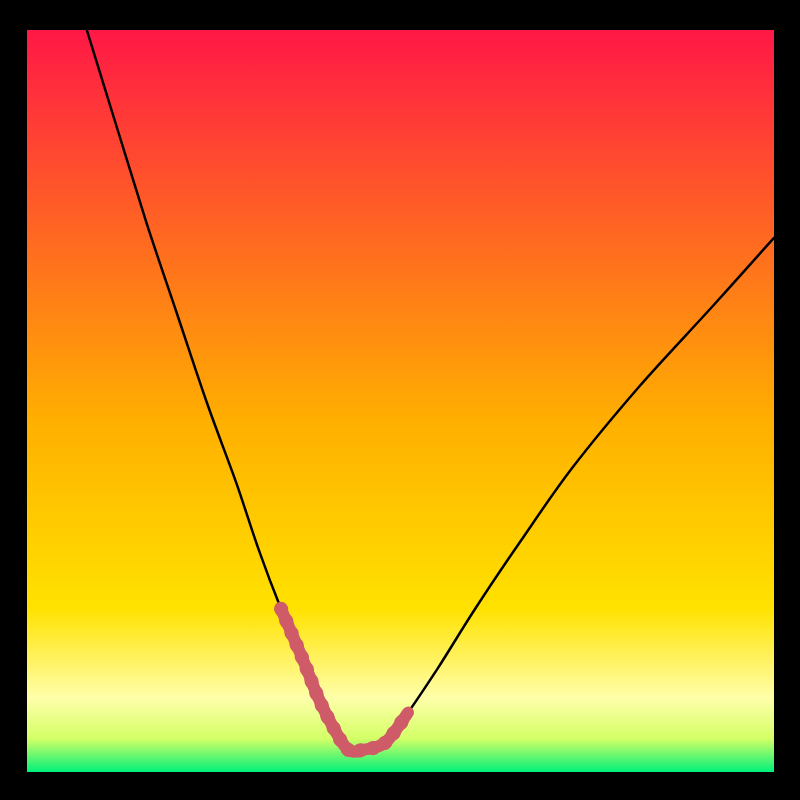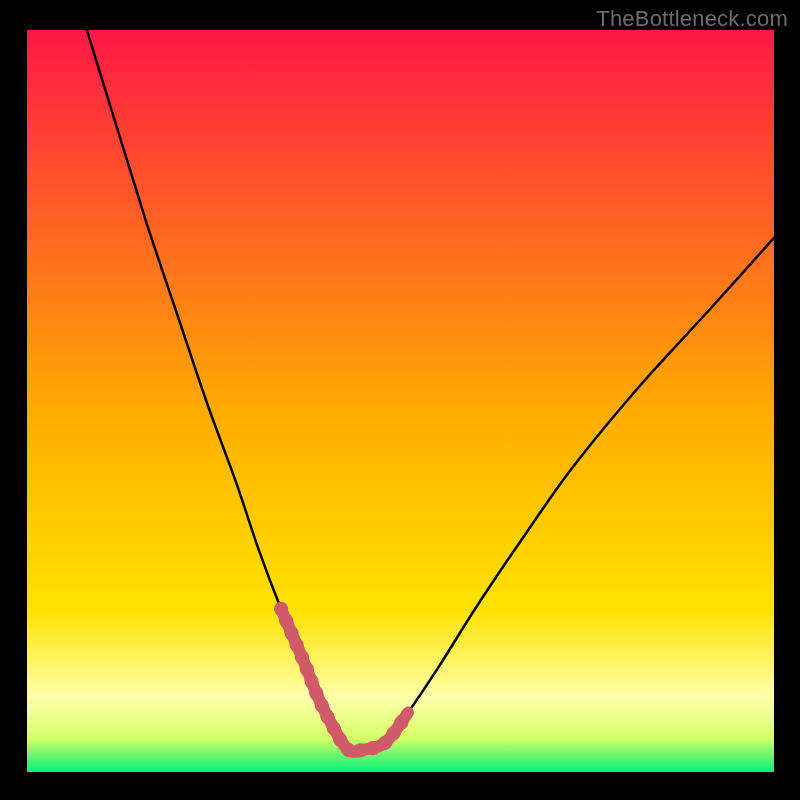--- a/index.html
+++ b/index.html
@@ -43,21 +43,20 @@
     top: 0;
     width: 747px;
     height: 742px;
     display: block;
   }
 </style>
 </head>
 <body>
 
 <div class="frame">
-  <div class="watermark">TheBottleneck.com</div>
 
   <div class="plot">
     <svg viewBox="0 0 747 742" preserveAspectRatio="none">
       <defs>
         <linearGradient id="bg-grad" x1="0" y1="0" x2="0" y2="1">
           <stop offset="0" stop-color="#ff1846"></stop>
           <stop offset="0.53" stop-color="#ffb000"></stop>
           <stop offset="0.78" stop-color="#ffe200"></stop>
           <stop offset="0.90" stop-color="#ffffaa"></stop>
           <stop offset="0.955" stop-color="#d4ff66"></stop>

